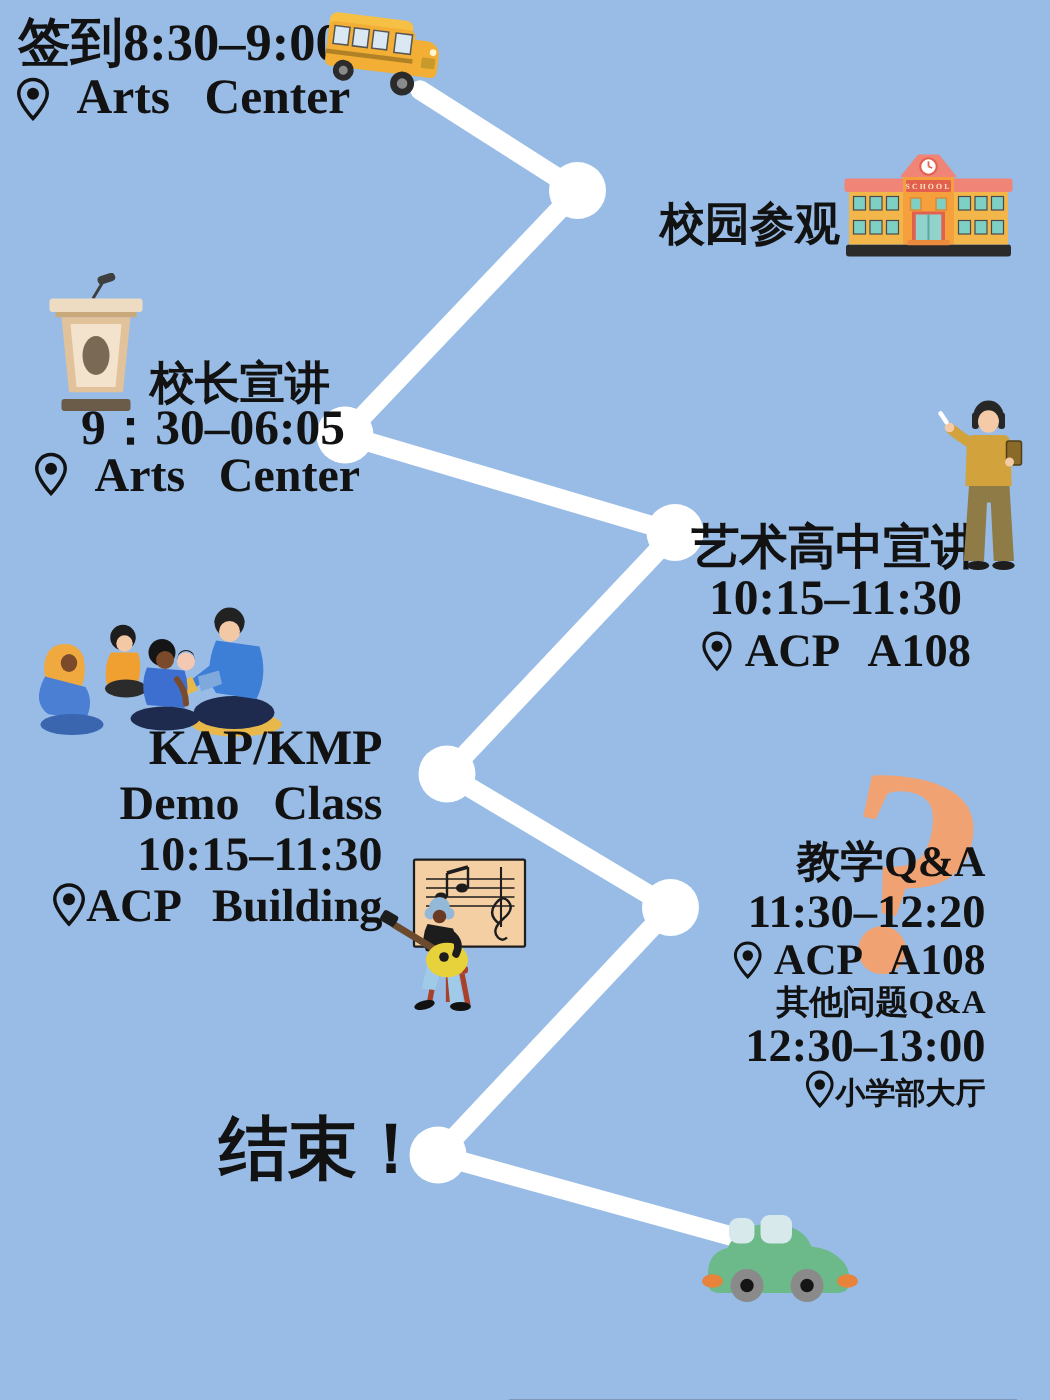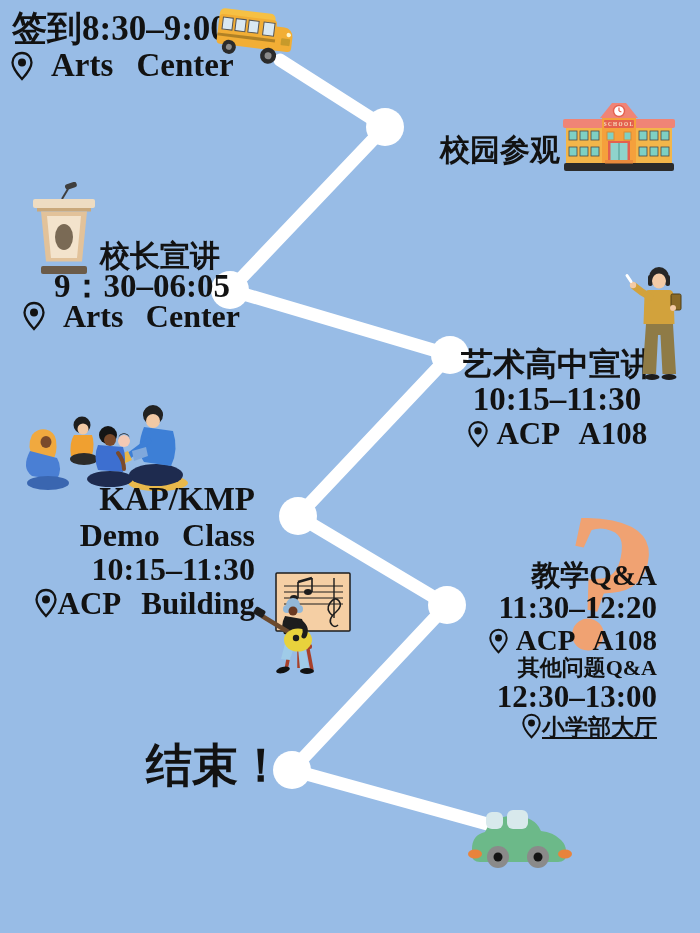--- a/index.html
+++ b/index.html
@@ -225,21 +225,21 @@
 
   <div class="abs right" style="left:445px;top:560px;width:212px;">
     <div class="t" style="font-size:29px;">教学Q&amp;A</div>
     <div class="t" style="font-size:31px;">11:30–12:20</div>
     <div class="t" style="font-size:29px;"><svg class="pin" width="21" height="26" viewBox="0 0 24 30">
           <path d="M12,2 C6.5,2 2.5,6.2 2.5,11.5 C2.5,18 12,28 12,28 C12,28 21.5,18 21.5,11.5 C21.5,6.2 17.5,2 12,2 Z" fill="none" stroke="#121212" stroke-width="2.3"></path>
           <circle cx="12" cy="11.5" r="4" fill="#121212"></circle>
         </svg> <span class="ws">ACP A108</span></div>
     <div class="t" style="font-size:22px;text-align:right;">其他问题Q&amp;A</div>
     <div class="t" style="font-size:31px;">12:30–13:00</div>
-    <div class="t" style="font-size:23px;text-decoration:underline;"><svg class="pin" width="21" height="26" viewBox="0 0 24 30">
+    <div class="t" style="font-size:20px;"><svg class="pin" width="21" height="26" viewBox="0 0 24 30">
           <path d="M12,2 C6.5,2 2.5,6.2 2.5,11.5 C2.5,18 12,28 12,28 C12,28 21.5,18 21.5,11.5 C21.5,6.2 17.5,2 12,2 Z" fill="none" stroke="#121212" stroke-width="2.3"></path>
           <circle cx="12" cy="11.5" r="4" fill="#121212"></circle>
         </svg><span>小学部大厅</span></div>
   </div>
 
   <div class="abs t" style="left:146px;top:741px;font-size:46px;">结束！</div>
 
   <svg class="abs" style="left:466px;top:797px;" width="108" height="78" viewBox="0 0 108 78">
     <path d="M6,52 q0,-14 13,-17 q7,-16 28,-16 q22,0 28,15 q12,1 20,9 q5,5 5,11 v4 q0,7 -8,7 H14 q-8,0 -8,-7 z" fill="#6CB989"></path>
     <rect x="20" y="15" width="17" height="17" rx="6" fill="#D8E9EC"></rect>

